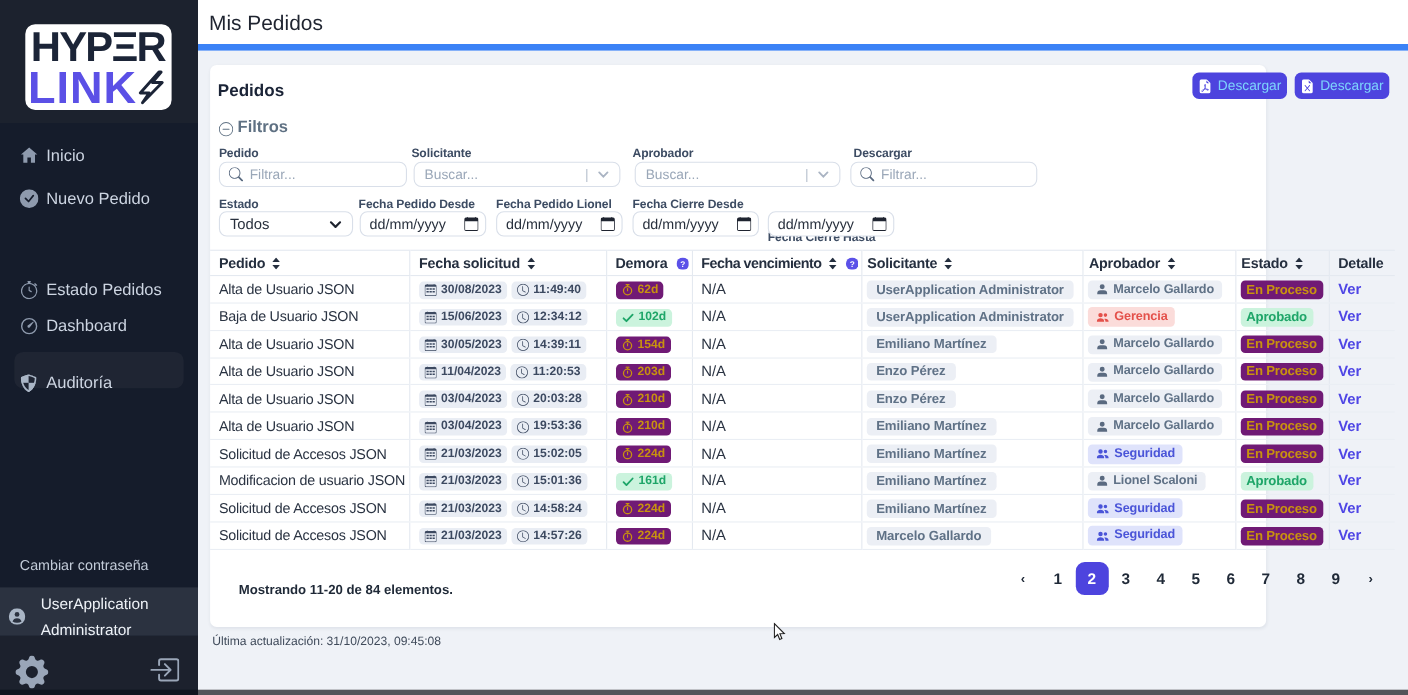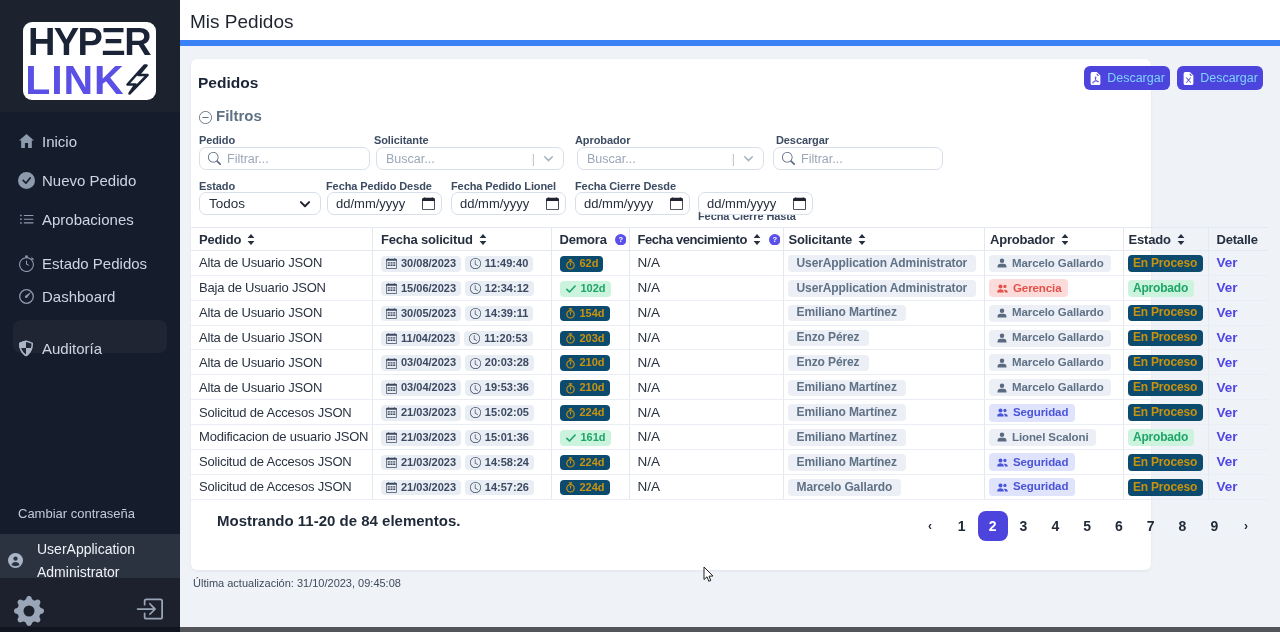--- a/index.html
+++ b/index.html
@@ -31,26 +31,26 @@
 #tbl { position:absolute; left:0; top:168px; width:1077px; border-collapse:collapse; table-layout:fixed; }
 #tbl th { height:23px; border-top:1px solid #e4e9f0; border-bottom:1px solid #e4e9f0; font-size:13px; letter-spacing:-0.2px; color:#252f3f; text-align:left; padding:0 0 0 8px; white-space:nowrap; }
 #tbl td { height:24.87px; border-bottom:1px solid #eaeef4; font-size:13.5px; color:#2a3342; padding:0 0 0 8px; white-space:nowrap; overflow:hidden; }
 #tbl th:not(:first-child), #tbl td:not(:first-child) { border-left:1px solid #e4e9f0; }
 #tbl td:first-child { font-size:13px; letter-spacing:-0.2px; }
 #tbl th:nth-child(5), #tbl th:nth-child(6), #tbl th:nth-child(7) { padding-left:5px; }
 #tbl td:nth-child(5), #tbl td:nth-child(6), #tbl td:nth-child(7) { padding-left:4px; }
 .bap { font-size:11.5px !important; letter-spacing:-0.2px; padding:2.5px 7px !important; }
 .badge { display:inline-flex; align-items:center; gap:4px; background:#e9edf4; border-radius:4px; font-size:11px; line-height:11.5px; font-weight:bold; color:#3c4960; padding:2px 5px; vertical-align:middle; position:relative; top:0.5px; }
 .bname { background:#eceff5; color:#5f7186; font-size:12px; line-height:11.5px; letter-spacing:-0.1px; padding:2.5px 9px; }
-.byellow { background:#0c4a6e; color:#c8920f;align-items:flex-end; }
+.byellow { background:#701a75; color:#c8920f; }
 .bgreen { background:#cbf3dd; color:#1ea568; }
 .bred { background:#fbdcda; color:#e4504a; }
 .bblue { background:#dfe3fb; color:#4a54d8; }
 #tbl td.ver { color:#4f46e5; font-weight:bold; font-size:13.5px; letter-spacing:0; }
-#mostrando { position:absolute; left:8px; top:453px; font-size:15px; font-weight:bold; color:#1f2937;padding-left:18px; }
+#mostrando { position:absolute; left:8px; top:470px; font-size:12px; font-weight:bold; color:#1f2937;padding-left:18px; }
 #pager { position:absolute; left:723px; top:452px; display:flex; align-items:center; }
 #pager .pg { width:31.8px; height:30px; display:flex; align-items:center; justify-content:center; font-size:14px; font-weight:bold; color:#1f2937; }
 #pager .active { background:#4d44de; color:#fff; border-radius:8px; width:30px; }
 #footnote { position:absolute; left:193px; top:577px; font-size:11px; color:#3f4a5a; }
 #bottomstrip { position:absolute; left:180px; top:627px; width:1100px; height:5px; background:#53555a; }
 #sbstrip { position:absolute; left:0; top:627px; width:180px; height:5px; background:#10151f; }
 </style>
 </head>
 <body>
 <div id="topbar">
@@ -442,28 +442,20 @@
       </span>
     <span class="tx">Inicio</span>
   </div>
   <div class="nav-item" style="top:166px;">
     <span class="ic">
         <svg width="17" height="17" viewBox="0 0 16 16" fill="#8e9aad">
           <path d="M16 8A8 8 0 1 1 0 8a8 8 0 0 1 16 0zm-3.97-3.03a.75.75 0 0 0-1.08.022L7.477 9.417 5.384 7.323a.75.75 0 0 0-1.06 1.06L6.97 11.03a.75.75 0 0 0 1.079-.02l3.992-4.99a.75.75 0 0 0-.01-1.05z"></path>
         </svg>
       </span>
     <span class="tx">Nuevo Pedido</span>
-  </div>
-  <div class="nav-item" style="top:205px;">
-    <span class="ic">
-        <svg width="17" height="17" viewBox="0 0 16 16" fill="#8e9aad">
-          <path d="M2 3.5h1.5v1.5H2zM2 7h1.5v1.5H2zM2 10.5h1.5V12H2zM5.5 3.7h9v1.1h-9zM5.5 7.2h9v1.1h-9zM5.5 10.7h9v1.1h-9z"></path>
-        </svg>
-      </span>
-    <span class="tx">Aprobaciones</span>
   </div>
   <div class="nav-item" style="top:249px;padding-left:28px;">
     <span class="ic">
         <svg width="17" height="17" viewBox="0 0 16 16" fill="#8e9aad">
           <path d="M8.5 5.6a.5.5 0 1 0-1 0v2.9c0 .18.1.35.27.44l1.77 1.02a.5.5 0 1 0 .5-.87L8.5 8.21V5.6z"></path>
           <path d="M6.5 1A.5.5 0 0 1 7 .5h2a.5.5 0 0 1 0 1v.57c1.36.196 2.594.78 3.584 1.64l.012-.013.354-.354-.354-.353a.5.5 0 0 1 .707-.708l1.414 1.415a.5.5 0 1 1-.707.707l-.353-.354-.354.354-.013.012A7 7 0 1 1 7 2.071V1.5a.5.5 0 0 1-.5-.5zM8 3a6 6 0 1 0 .001 12A6 6 0 0 0 8 3z"></path>
         </svg>
       </span>
     <span class="tx">Estado Pedidos</span>
   </div>

